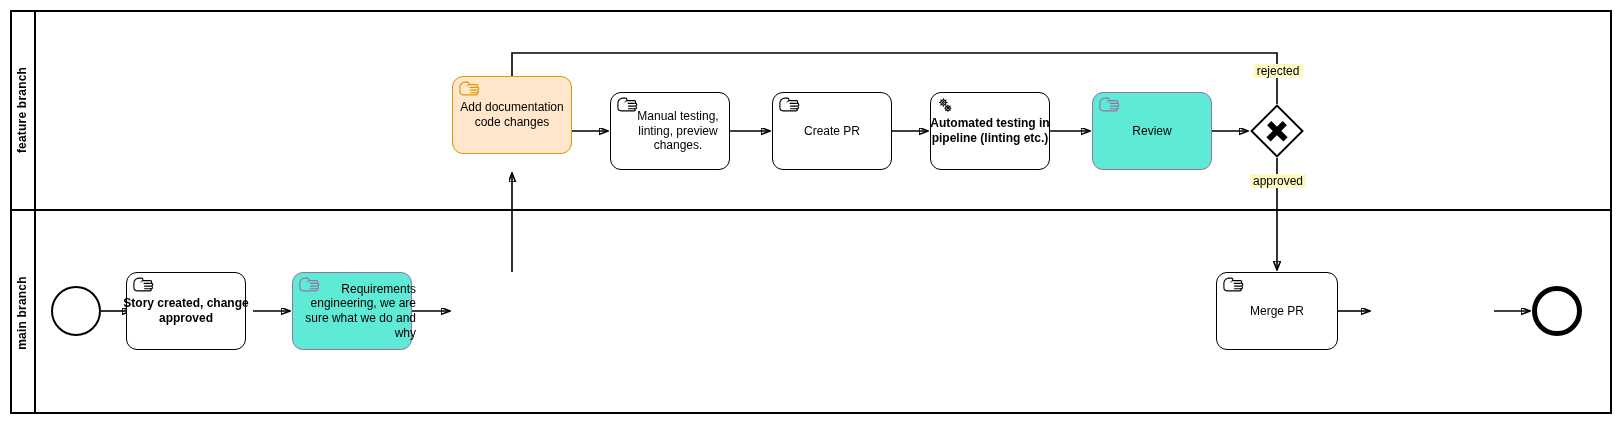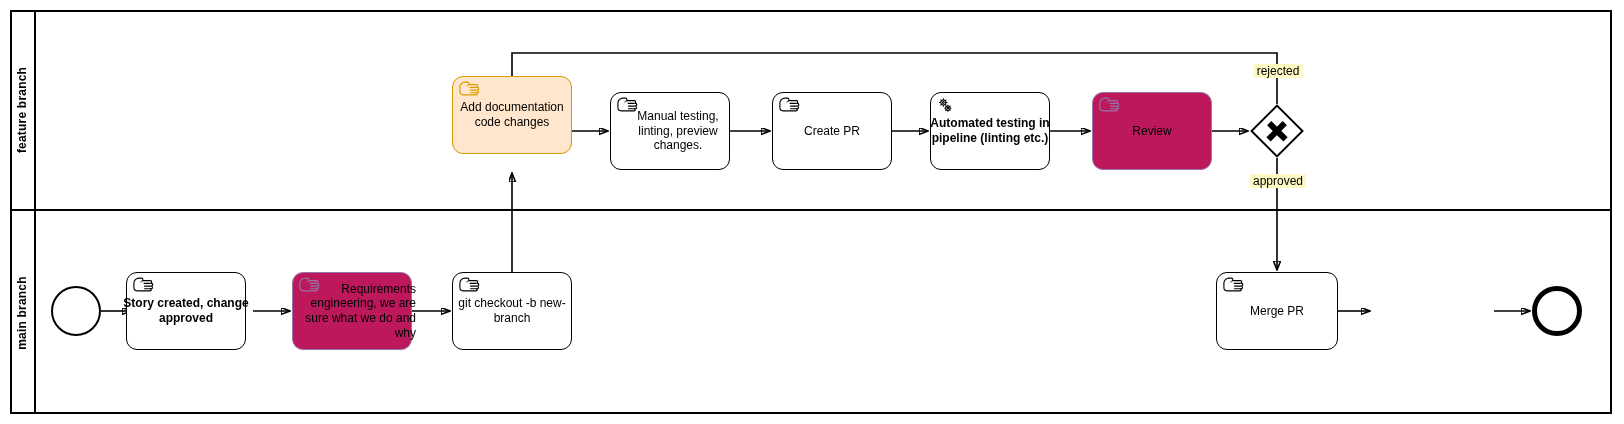--- a/index.html
+++ b/index.html
@@ -21,21 +21,21 @@
   svg.flows { position:absolute; left:0; top:0; width:1624px; height:424px; z-index:2; }
   svg.flows path { fill:none; stroke:#000; stroke-width:1.6px; }
 
   
   .task { position:absolute; width:120px; height:78px; border:1.6px solid #000; border-radius:11px;
           background:#fff; display:flex; align-items:center; justify-content:center;
           text-align:center; z-index:3; }
   .task.wide { width:122px; }
   .task-label { font-size:12px; line-height:1.22; white-space:pre-line; width:calc(100% + 10px); margin:0 -5px; }
   .task.orange { background:#FFE6CC; border-color:#D79B00; }
-  .task.purple { background:#be185d; border-color:#9673A6; }
+  .task.purple { background:#5eead4; border-color:#9673A6; }
   .task-icon { position:absolute; top:4px; left:6px; color:#000; }
   .task.orange .task-icon { color:#D79B00; }
   .task.purple .task-icon { color:#9673A6; }
 
   
   .event { position:absolute; width:50px; height:50px; border-radius:50%; background:#fff; z-index:3; }
   .event.start { left:51px;  top:286px; border:2.2px solid #000; }
   .event.end   { left:1532px; top:286px; border:5px solid #000; }
 
   
@@ -161,27 +161,20 @@
   </div>
   <div class="task purple" style="left:292px; top:272px;text-align:right;">
     <svg class="task-icon" width="21" height="15">
         <use href="#icon-hand"></use>
       </svg>
     <div class="task-label">Requirements
 engineering, we are
 sure what we do and
 why</div>
   </div>
-  <div class="task" style="left:452px; top:272px;">
-    <svg class="task-icon" width="21" height="15">
-        <use href="#icon-hand"></use>
-      </svg>
-    <div class="task-label">git checkout -b new-
-branch</div>
-  </div>
   <div class="task wide" style="left:1216px; top:272px;text-align:center;">
     <svg class="task-icon" width="21" height="15">
         <use href="#icon-hand"></use>
       </svg>
     <div class="task-label">Merge PR</div>
   </div>
 
 </div>
 
 </body></html>

